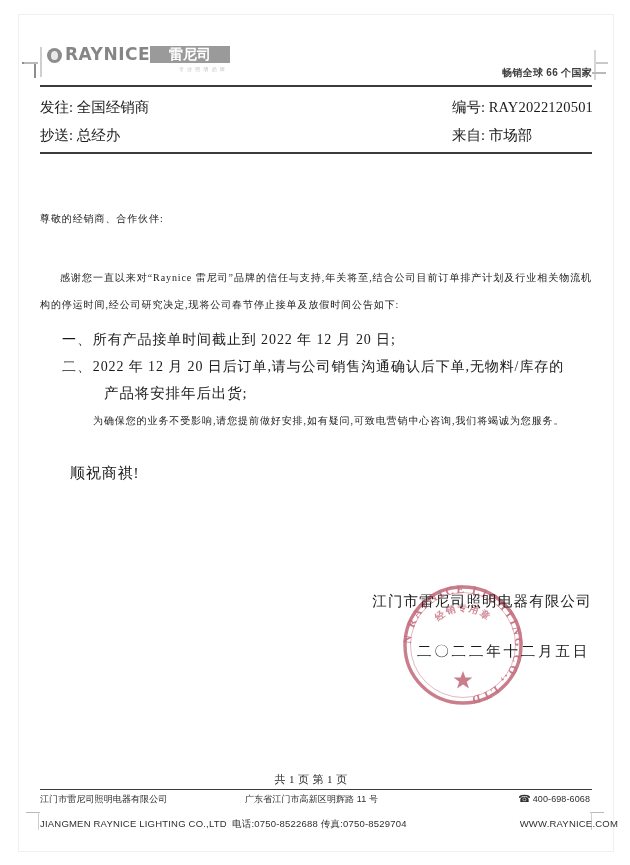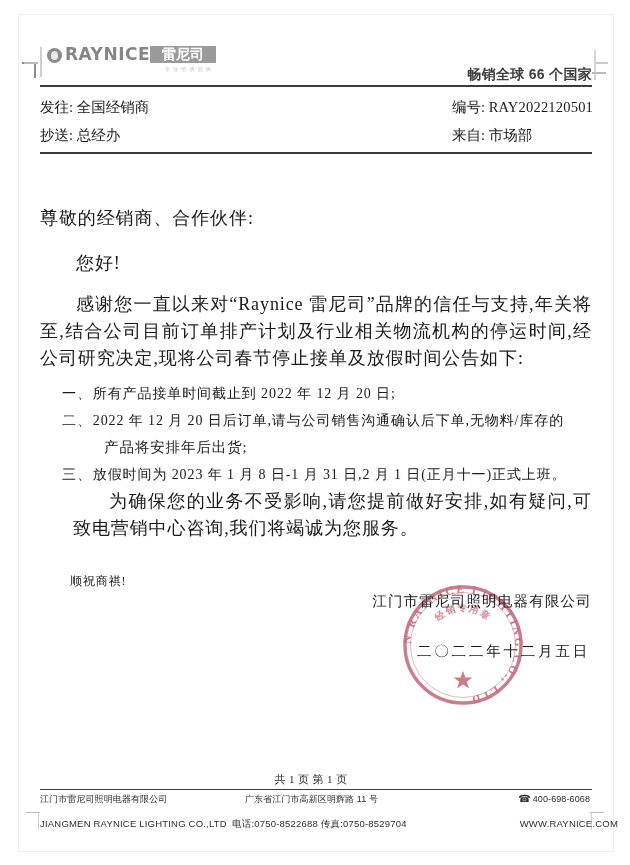--- a/index.html
+++ b/index.html
@@ -92,40 +92,40 @@
     letter-spacing: 0.5px;
     color: #868686;
   }
   .logo-cn {
     display: inline-block;
     background: #9a9a9a;
     color: #ffffff;
     font-family: "Liberation Sans", sans-serif;
     font-size: 14px;
     font-weight: bold;
-    padding: 0 12px;
+    padding: 0 19px;
     letter-spacing: 0px;
     vertical-align: top;
     line-height: 17px;
   }
   .logo-sub {
     margin-top: 4px;
     font-family: "Liberation Sans", sans-serif;
     font-size: 5px;
     letter-spacing: 3.2px;
     color: #c2c2c2;
     text-align: right;
     padding-right: 2px;
   }
 
   .slogan {
     position: absolute;
     right: 0; top: 20px;
     font-family: "Liberation Sans", sans-serif;
-    font-size: 14px;
+    font-size: 10px;
     font-weight: bold;
     color: #3f3f3f;
     letter-spacing: 0.3px;
     white-space: nowrap;
   }
   .slogan-rule {
     position: absolute;
     right: -14px; top: 26px;
     width: 14px; height: 1.5px;
     background: #b9b9b9;
@@ -175,21 +175,21 @@
     white-space: nowrap;
   }
 
   
   .body-area {
     position: absolute;
     left: 40px; top: 205px;
     width: 552px;
   }
   .p {
-    font-size: 18px;
+    font-size: 10px;
     line-height: 27px;
     letter-spacing: 0.9px;
     text-align: justify;
     margin: 0;
   }
   .p-salutation { margin-bottom: 10px; }
   .p-indent { text-indent: 2em; }
   .spacer-8  { height: 8px; }
   .spacer-14 { height: 14px; }
   .spacer-26 { height: 26px; }
@@ -208,21 +208,21 @@
     font-size: 14.5px;
     line-height: 27px;
     letter-spacing: 0.9px;
     padding-left: 64px;
     margin: 0;
   }
 
   .p-closing-indent { text-indent: 2em; margin-left: 33px; }
 
   .p-regards {
-    font-size: 12px;
+    font-size: 15px;
     line-height: 27px;
     letter-spacing: 0.9px;
     padding-left: 30px;
     margin: 0;
   }
 
   
   .sign-block {
     position: absolute;
     right: 38px;
@@ -395,40 +395,36 @@
 
   <div class="rule-mid"></div>
 
 
   <div class="body-area">
 
     <p class="p p-salutation">尊敬的经销商、合作伙伴:</p>
 
     <div class="spacer-8"></div>
 
-    <p class="p p-indent">您好!</p>
 
     <div class="spacer-14"></div>
 
     <p class="p p-indent">感谢您一直以来对“Raynice 雷尼司”品牌的信任与支持,年关将至,结合公司目前订单排产计划及行业相关物流机构的停运时间,经公司研究决定,现将公司春节停止接单及放假时间公告如下:</p>
 
     <div class="spacer-8"></div>
 
     <p class="list-item">
       <span class="marker">一、</span><span>所有产品接单时间截止到 2022 年 12 月 20 日;</span>
     </p>
 
     <p class="list-item">
       <span class="marker">二、</span><span>2022 年 12 月 20 日后订单,请与公司销售沟通确认后下单,无物料/库存的</span>
     </p>
     <p class="list-cont">产品将安排年后出货;</p>
 
-    <p class="list-item">
-      <span class="marker">三、</span><span>放假时间为 2023 年 1 月 8 日-1 月 31 日,2 月 1 日(正月十一)正式上班。</span>
-    </p>
 
     <p class="p p-closing-indent">为确保您的业务不受影响,请您提前做好安排,如有疑问,可致电营销中心咨询,我们将竭诚为您服务。</p>
 
     <div class="spacer-26"></div>
 
     <p class="p-regards">顺祝商祺!</p>
   </div>
 
   <svg class="seal" viewBox="0 0 140 140">
     <defs>

